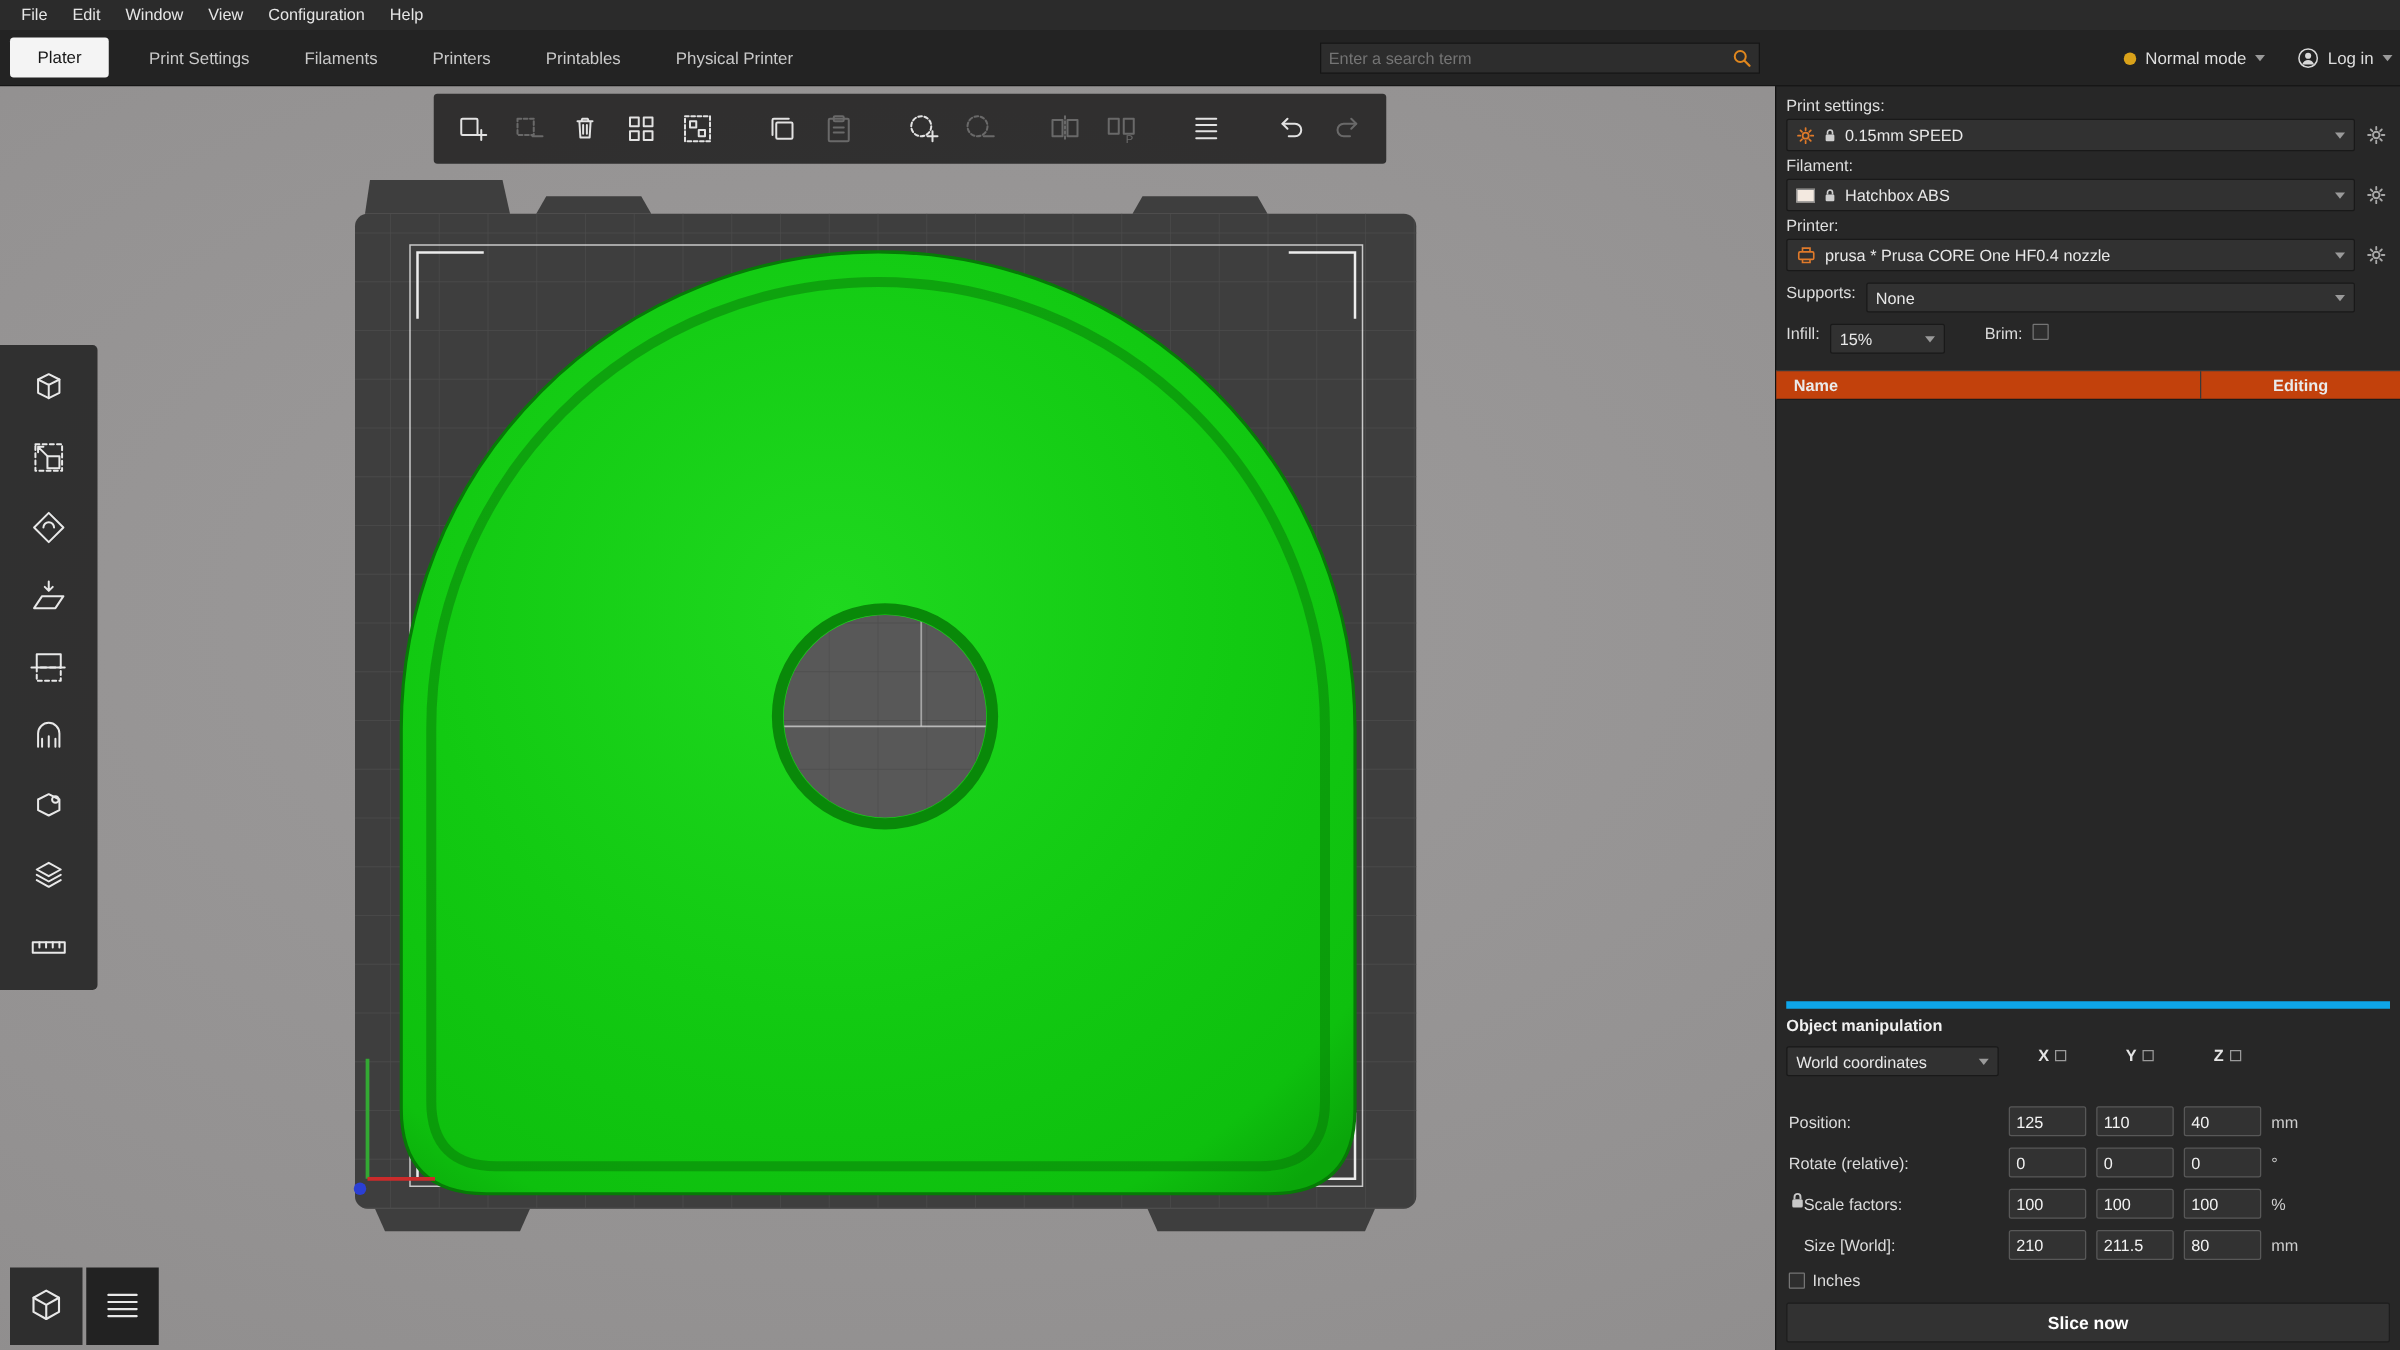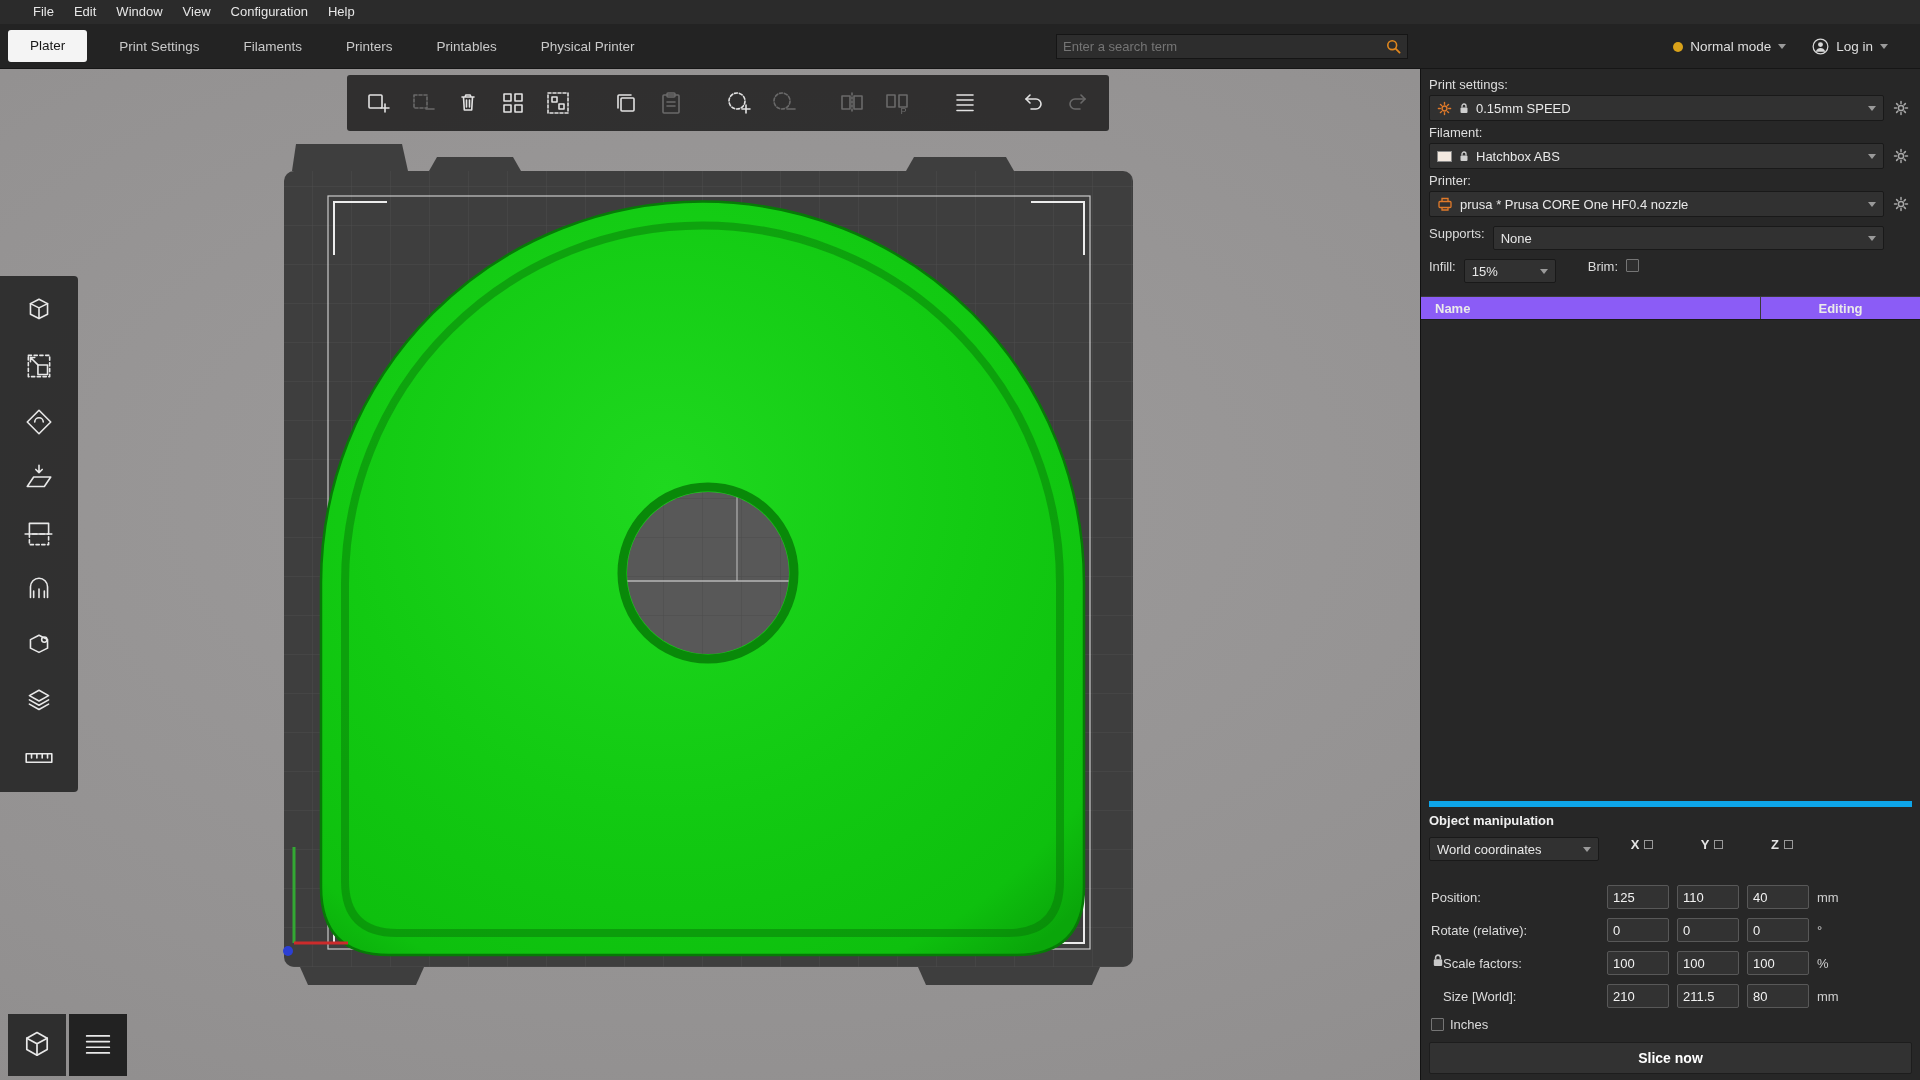--- a/index.html
+++ b/index.html
@@ -1,31 +1,31 @@
 <!DOCTYPE html>
 <html><head>
 <meta charset="utf-8">
 <style>
   *{box-sizing:border-box;margin:0;padding:0}
   html,body{width:1920px;height:1080px;overflow:hidden;background:#1e1e1e;
     font-family:"Liberation Sans",sans-serif;}
   .app{position:relative;width:1920px;height:1080px;display:flex;flex-direction:column}
 
   
-  .menubar{height:24px;background:#2b2b2b;display:flex;align-items:center;padding-left:23px}
+  .menubar{height:24px;background:#2b2b2b;display:flex;align-items:center;padding-left:7px}
   .menu-item{color:#e6e6e6;font-size:13px;padding:0 10px;line-height:24px;cursor:default}
 
   
   .tabbar{height:45px;background:#232323;display:flex;align-items:center;position:relative;border-bottom:1px solid #161616}
   .tab{color:#c9c9c9;font-size:13.5px;padding:0 22px;line-height:45px;height:45px;cursor:default}
   .tab.active{background:#f4f4f4;color:#171717;height:32px;line-height:32px;border-radius:3px;margin:0 10px 0 8px;padding:0 22px}
   .search-wrap{position:absolute;left:1056px;top:10px;width:352px;height:25px;background:#2d2d2d;
     border:1px solid #151515;display:flex;align-items:center;padding:0 6px}
   .search-wrap input{flex:1;background:transparent;border:none;outline:none;color:#bfbfbf;font-size:13px;font-family:inherit}
-  .topbar-right{position:absolute;right:32px;top:0;height:45px;display:flex;align-items:center;gap:26px}
+  .topbar-right{position:absolute;right:6px;top:0;height:45px;display:flex;align-items:center;gap:26px}
   .mode,.login{display:flex;align-items:center;gap:7px;color:#dedede;font-size:13.5px;cursor:default}
   .dot{width:10px;height:10px;border-radius:50%;background:#d9a21a;display:inline-block}
   .chev{width:0;height:0;border-left:4px solid transparent;border-right:4px solid transparent;border-top:5px solid #9a9a9a}
 
   
   .main{flex:1;display:flex;min-height:0}
   .viewport{position:relative;width:1420px;height:1011px;overflow:hidden;
     background:radial-gradient(120% 95% at 50% 42%, #9d9b9b 0%, #949292 55%, #8b8989 100%)}
   .scene{position:absolute;inset:0;z-index:1}
 
@@ -56,21 +56,21 @@
   .combo-row{display:flex;align-items:center;gap:6px}
   .combo{flex:1;height:26px;background:#313131;border:1px solid #191919;border-radius:2px;
     display:flex;align-items:center;padding:0 7px;gap:7px;color:#e8e8e8;cursor:pointer;min-width:0}
   .combo .txt{white-space:nowrap;overflow:hidden;text-overflow:ellipsis}
   .combo .chev{margin-left:auto}
   .gear-btn{width:22px;height:22px;background:none;border:none;display:flex;align-items:center;justify-content:center;cursor:pointer}
   .inline-row{display:flex;align-items:flex-start;margin-top:9px}
   .cb{appearance:none;width:13px;height:13px;background:#2e2e2e;border:1px solid #757575;border-radius:1px;cursor:pointer}
 
   .obj-table{margin:13px -8px 0}
-  .obj-header{display:flex;height:24px;background:#8b5cf6;border-top:1px solid #3a3a3a;border-bottom:1px solid #1b1b1b;
+  .obj-header{display:flex;height:24px;background:#c2410c;border-top:1px solid #3a3a3a;border-bottom:1px solid #1b1b1b;
     align-items:center;font-weight:bold;color:#eaeaea}
   .col-name{flex:1;padding-left:14px;display:flex;align-items:center;min-width:0}
   .col-editing{width:160px;text-align:center;border-left:1px solid #3a3a3a;height:100%;line-height:24px}
   .obj-row{display:flex;height:24px;background:#1f5fa8;align-items:center;color:#fff;cursor:pointer}
   .obj-row .col-editing{border-left:none;display:flex;align-items:center;justify-content:flex-start;padding-left:42px}
   .eye-btn{margin-left:auto;margin-right:14px;background:none;border:none;display:flex;cursor:pointer}
 
   .grow{flex:1}
 
   

